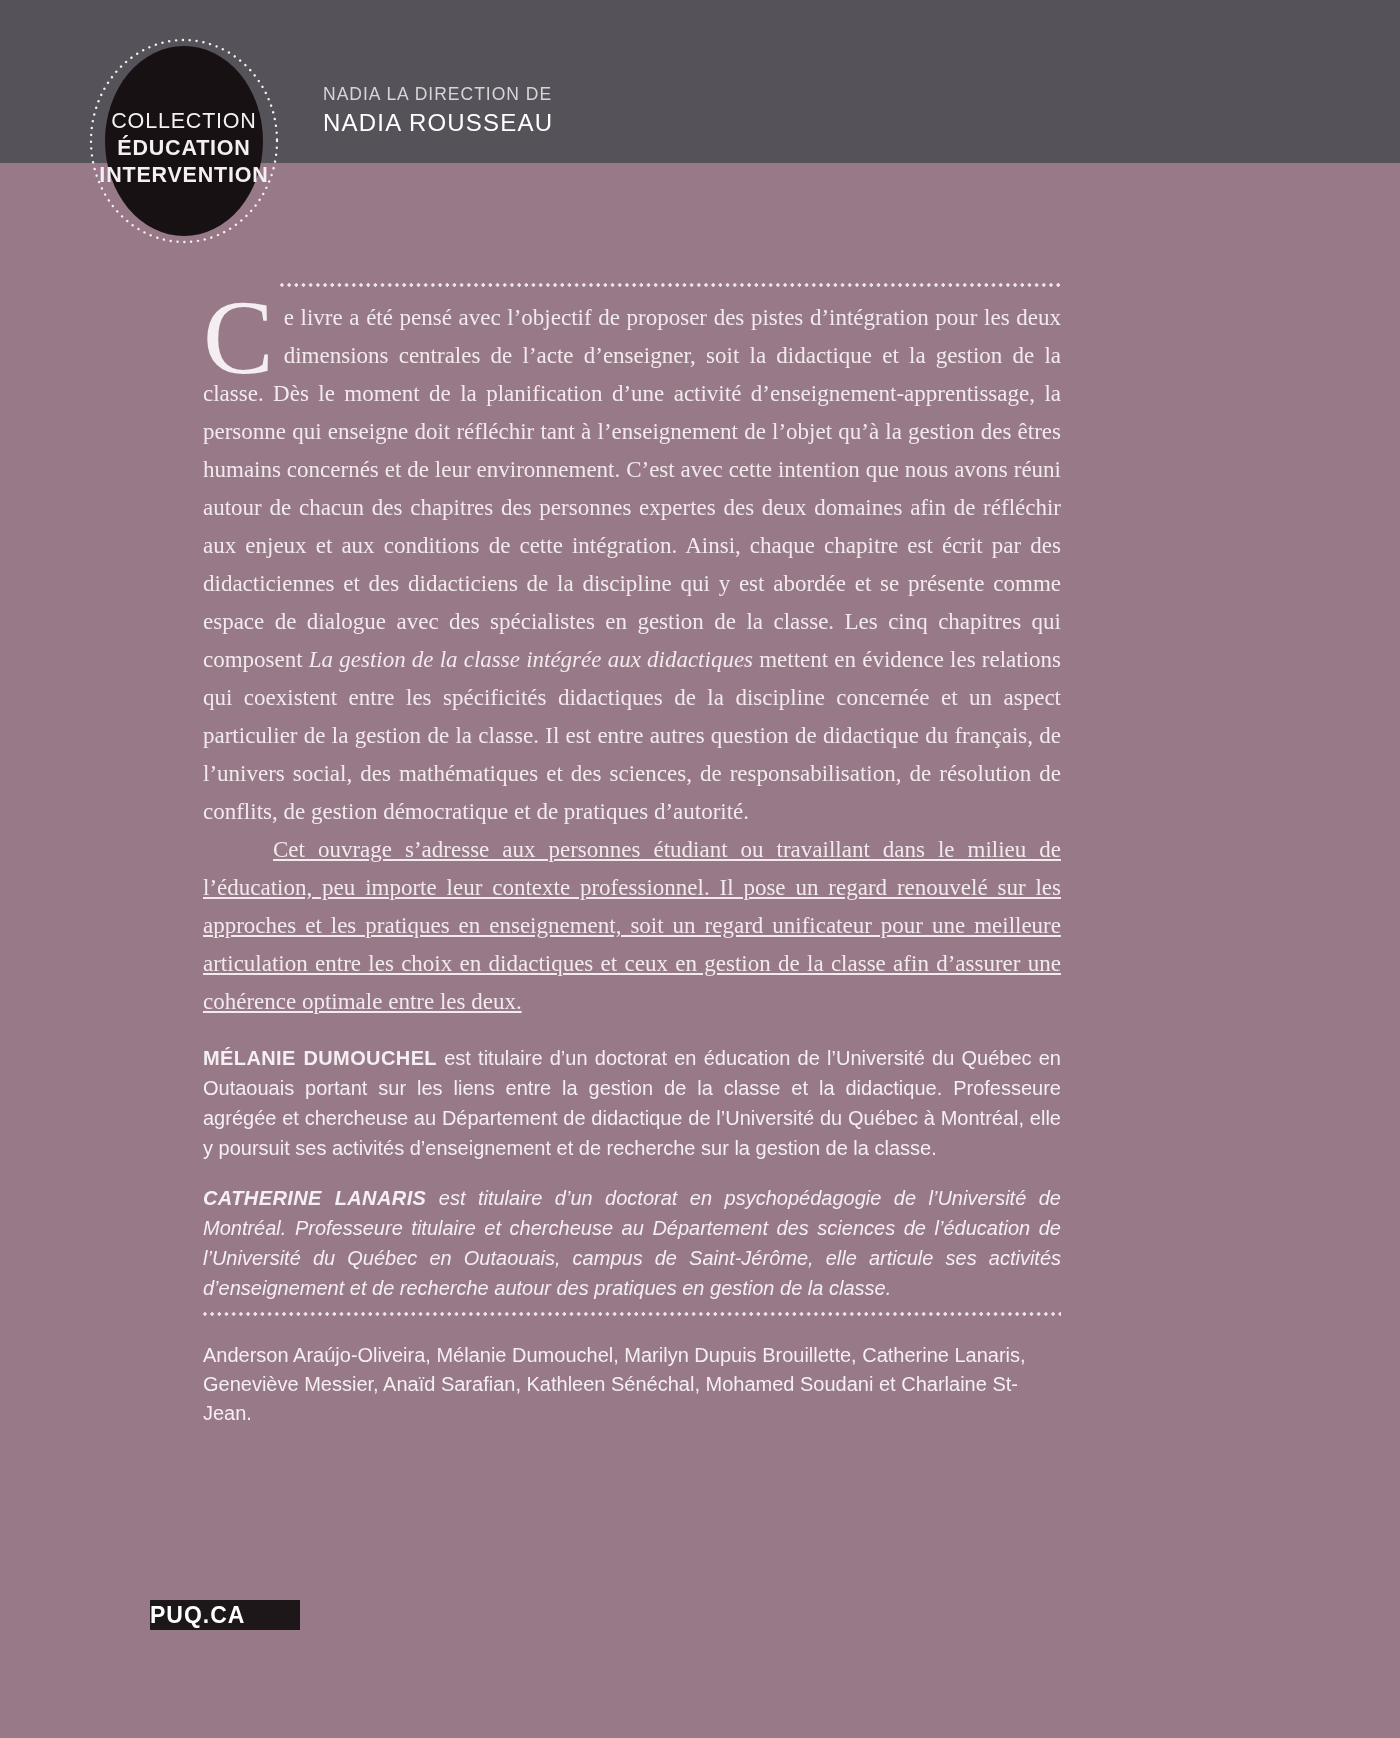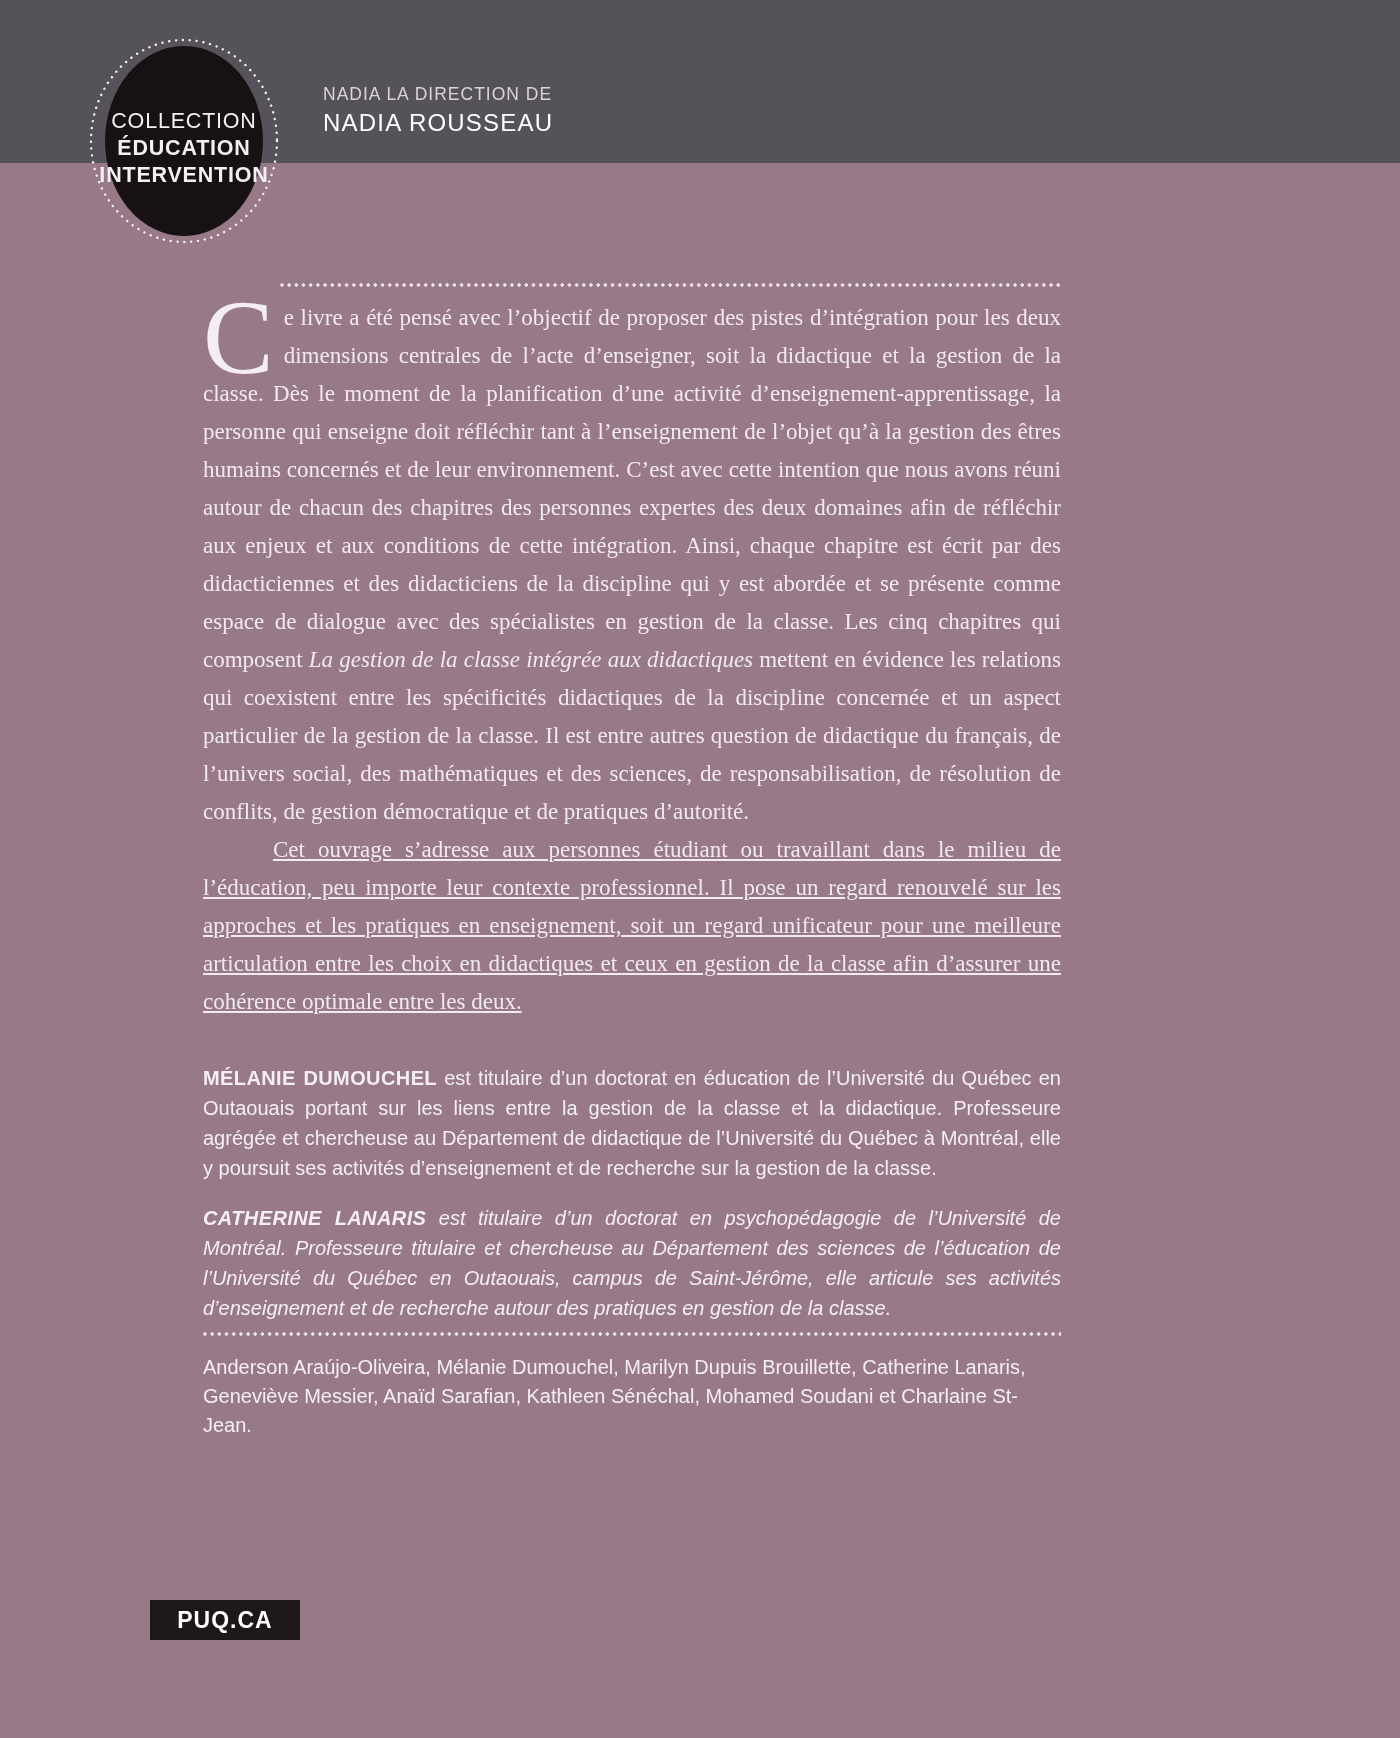--- a/index.html
+++ b/index.html
@@ -43,34 +43,34 @@
   .dropcap {
     float:left;
     font-family:"Liberation Serif", serif;
     font-size:106px; line-height:66px; font-weight:400;
     padding:6px 10px 0 0; color:#f4edf1;
   }
   .para2 { text-indent:70px;text-decoration:underline; }
   .bio {
     font-size:20px; line-height:30px; color:#f5eff3; text-align:justify;
   }
-  .bio-1 { margin-top:42px; }
+  .bio-1 { margin-top:22px; }
   .bio-2 { margin-top:20px;font-style:italic; }
   .bio-name { font-weight:700; letter-spacing:0.4px; }
   .collab-heading {
     margin-top:34px; font-size:21px; font-weight:700;
     color:#f7f2f5; letter-spacing:0.4px;
   }
   .dots-2 { margin-top:9px; }
   .collab-names {
-    margin-top:17px; font-size:20px; line-height:29px; color:#f5eff3; text-align:left;
+    margin-top:25px; font-size:20px; line-height:29px; color:#f5eff3; text-align:left;
   }
   .footer-box {
-    position:absolute; left:150px; top:1600px; width:150px; height:40px;
-    background:#1d1719; display:flex; align-items:center; justify-content:center;
+    position:absolute; left:150px; top:1600px; width:150px; height:30px;
+    background:#1d1719; display:flex; align-items:center; justify-content:flex-start;
   }
   .footer-box span {
     color:#ffffff; font-weight:700; font-size:23px; letter-spacing:1px;
     font-family:"Liberation Sans", sans-serif;
   }
 </style>
 </head>
 <body>
 
 <div class="page">

